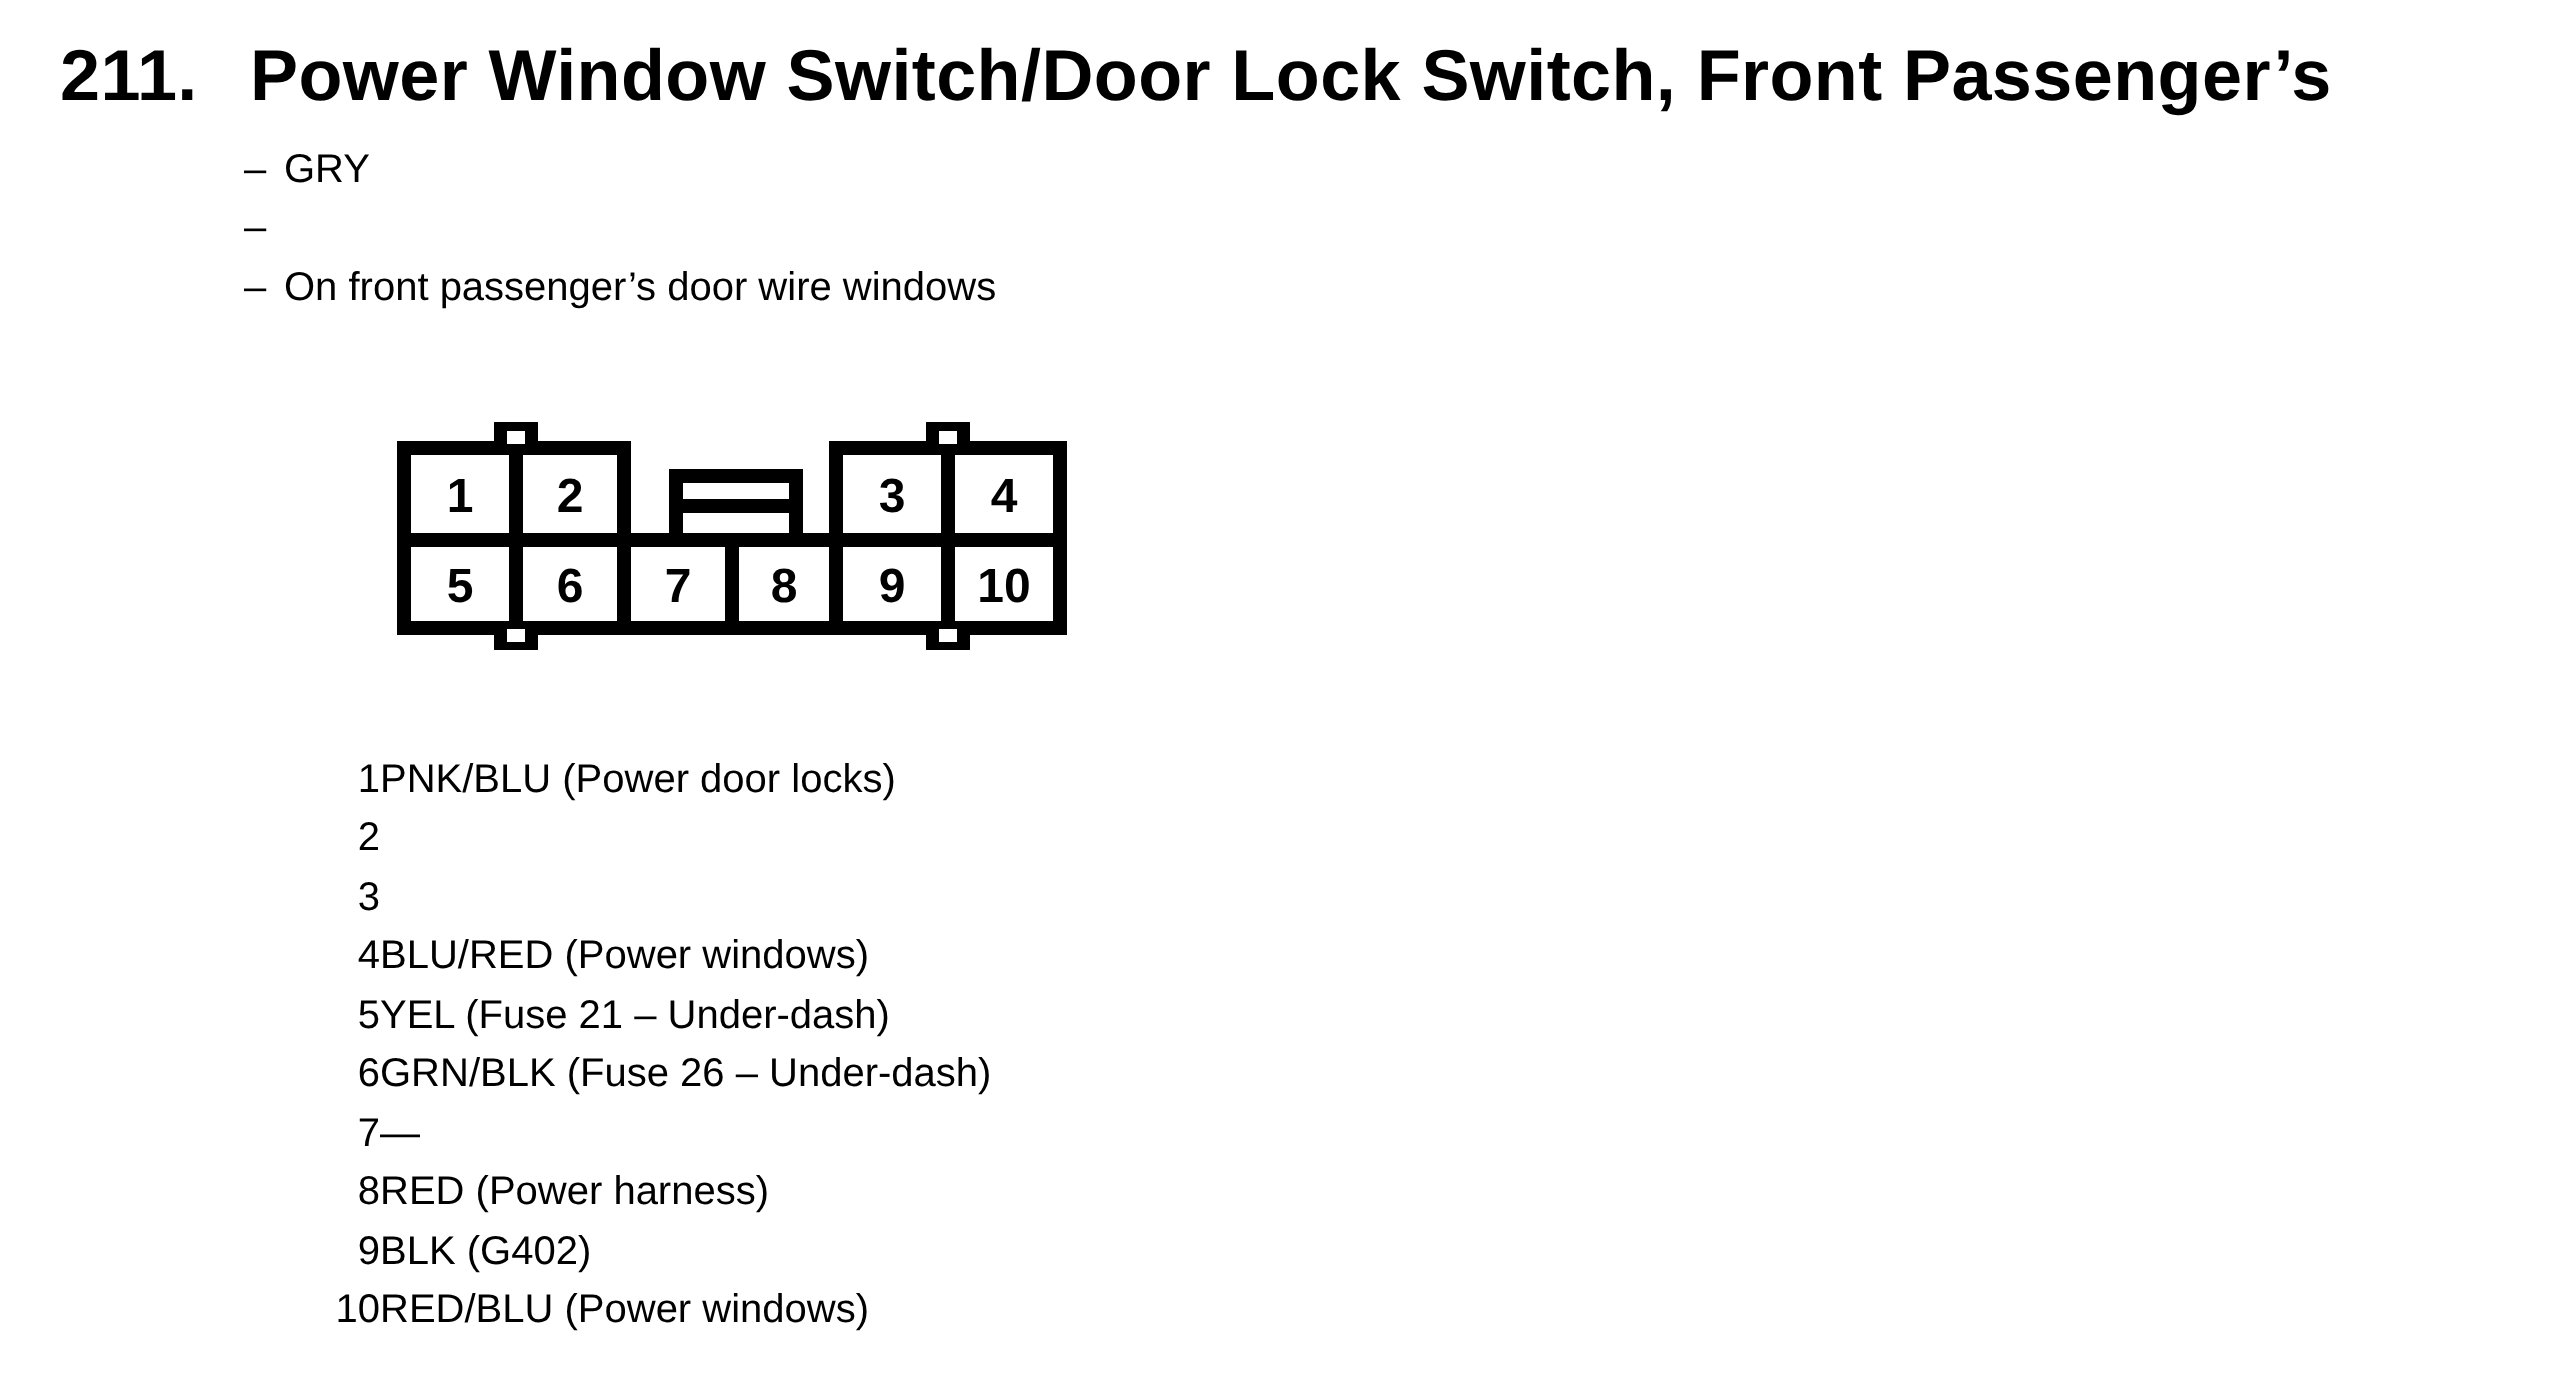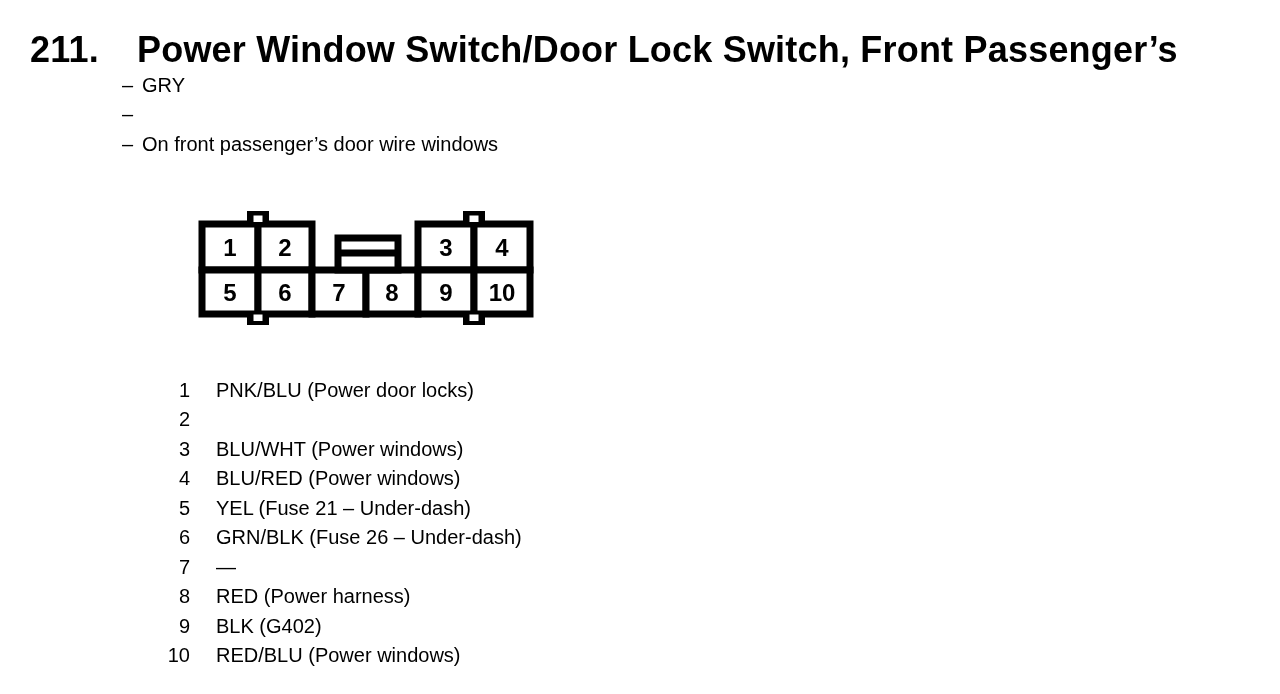--- a/index.html
+++ b/index.html
@@ -15,32 +15,32 @@
     font-family: "Liberation Sans", "DejaVu Sans", sans-serif;
     overflow: hidden;
   }
 
   
   .title-row {
     position: absolute;
     left: 30px;
     top: 17px;
     display: flex;
-    align-items: center;
+    align-items: flex-end;
     font-weight: bold;
     font-size: 36px;
     letter-spacing: 0.2px;
     white-space: nowrap;
   }
   .title-row .fig-num {
     display: inline-block;
     width: 95px;
   }
   .title-row h1 {
-    margin: 12px;
+    margin: 0;
     font-size: inherit;
     font-weight: inherit;
     display: inline;
   }
 
   
   .details {
     position: absolute;
     left: 122px;
     top: 71px;
@@ -89,21 +89,21 @@
     font-size: 20px;
     line-height: 29.45px;
   }
   .pin-list li { display: flex; }
   .pin-list .pin-num {
     flex: 0 0 190px;
     width: 190px;
     text-align: right;
   }
   .pin-list .pin-desc {
-    margin-left: 26px;
+    margin-left: 0;
     white-space: nowrap;
   }
 </style>
 </head>
 <body>
 
 <header class="title-row">
   <span class="fig-num">211.</span>
   <h1>Power Window Switch/Door Lock Switch, Front Passenger’s</h1>
 </header>
@@ -163,21 +163,20 @@
 <ol class="pin-list">
   <li>
     <span class="pin-num">1</span>
     <span class="pin-desc">PNK/BLU (Power door locks)</span>
   </li>
   <li>
     <span class="pin-num">2</span>
   </li>
   <li>
     <span class="pin-num">3</span>
-    <span class="pin-desc">BLU/WHT (Power windows)</span>
   </li>
   <li>
     <span class="pin-num">4</span>
     <span class="pin-desc">BLU/RED (Power windows)</span>
   </li>
   <li>
     <span class="pin-num">5</span>
     <span class="pin-desc">YEL (Fuse 21 – Under-dash)</span>
   </li>
   <li>

